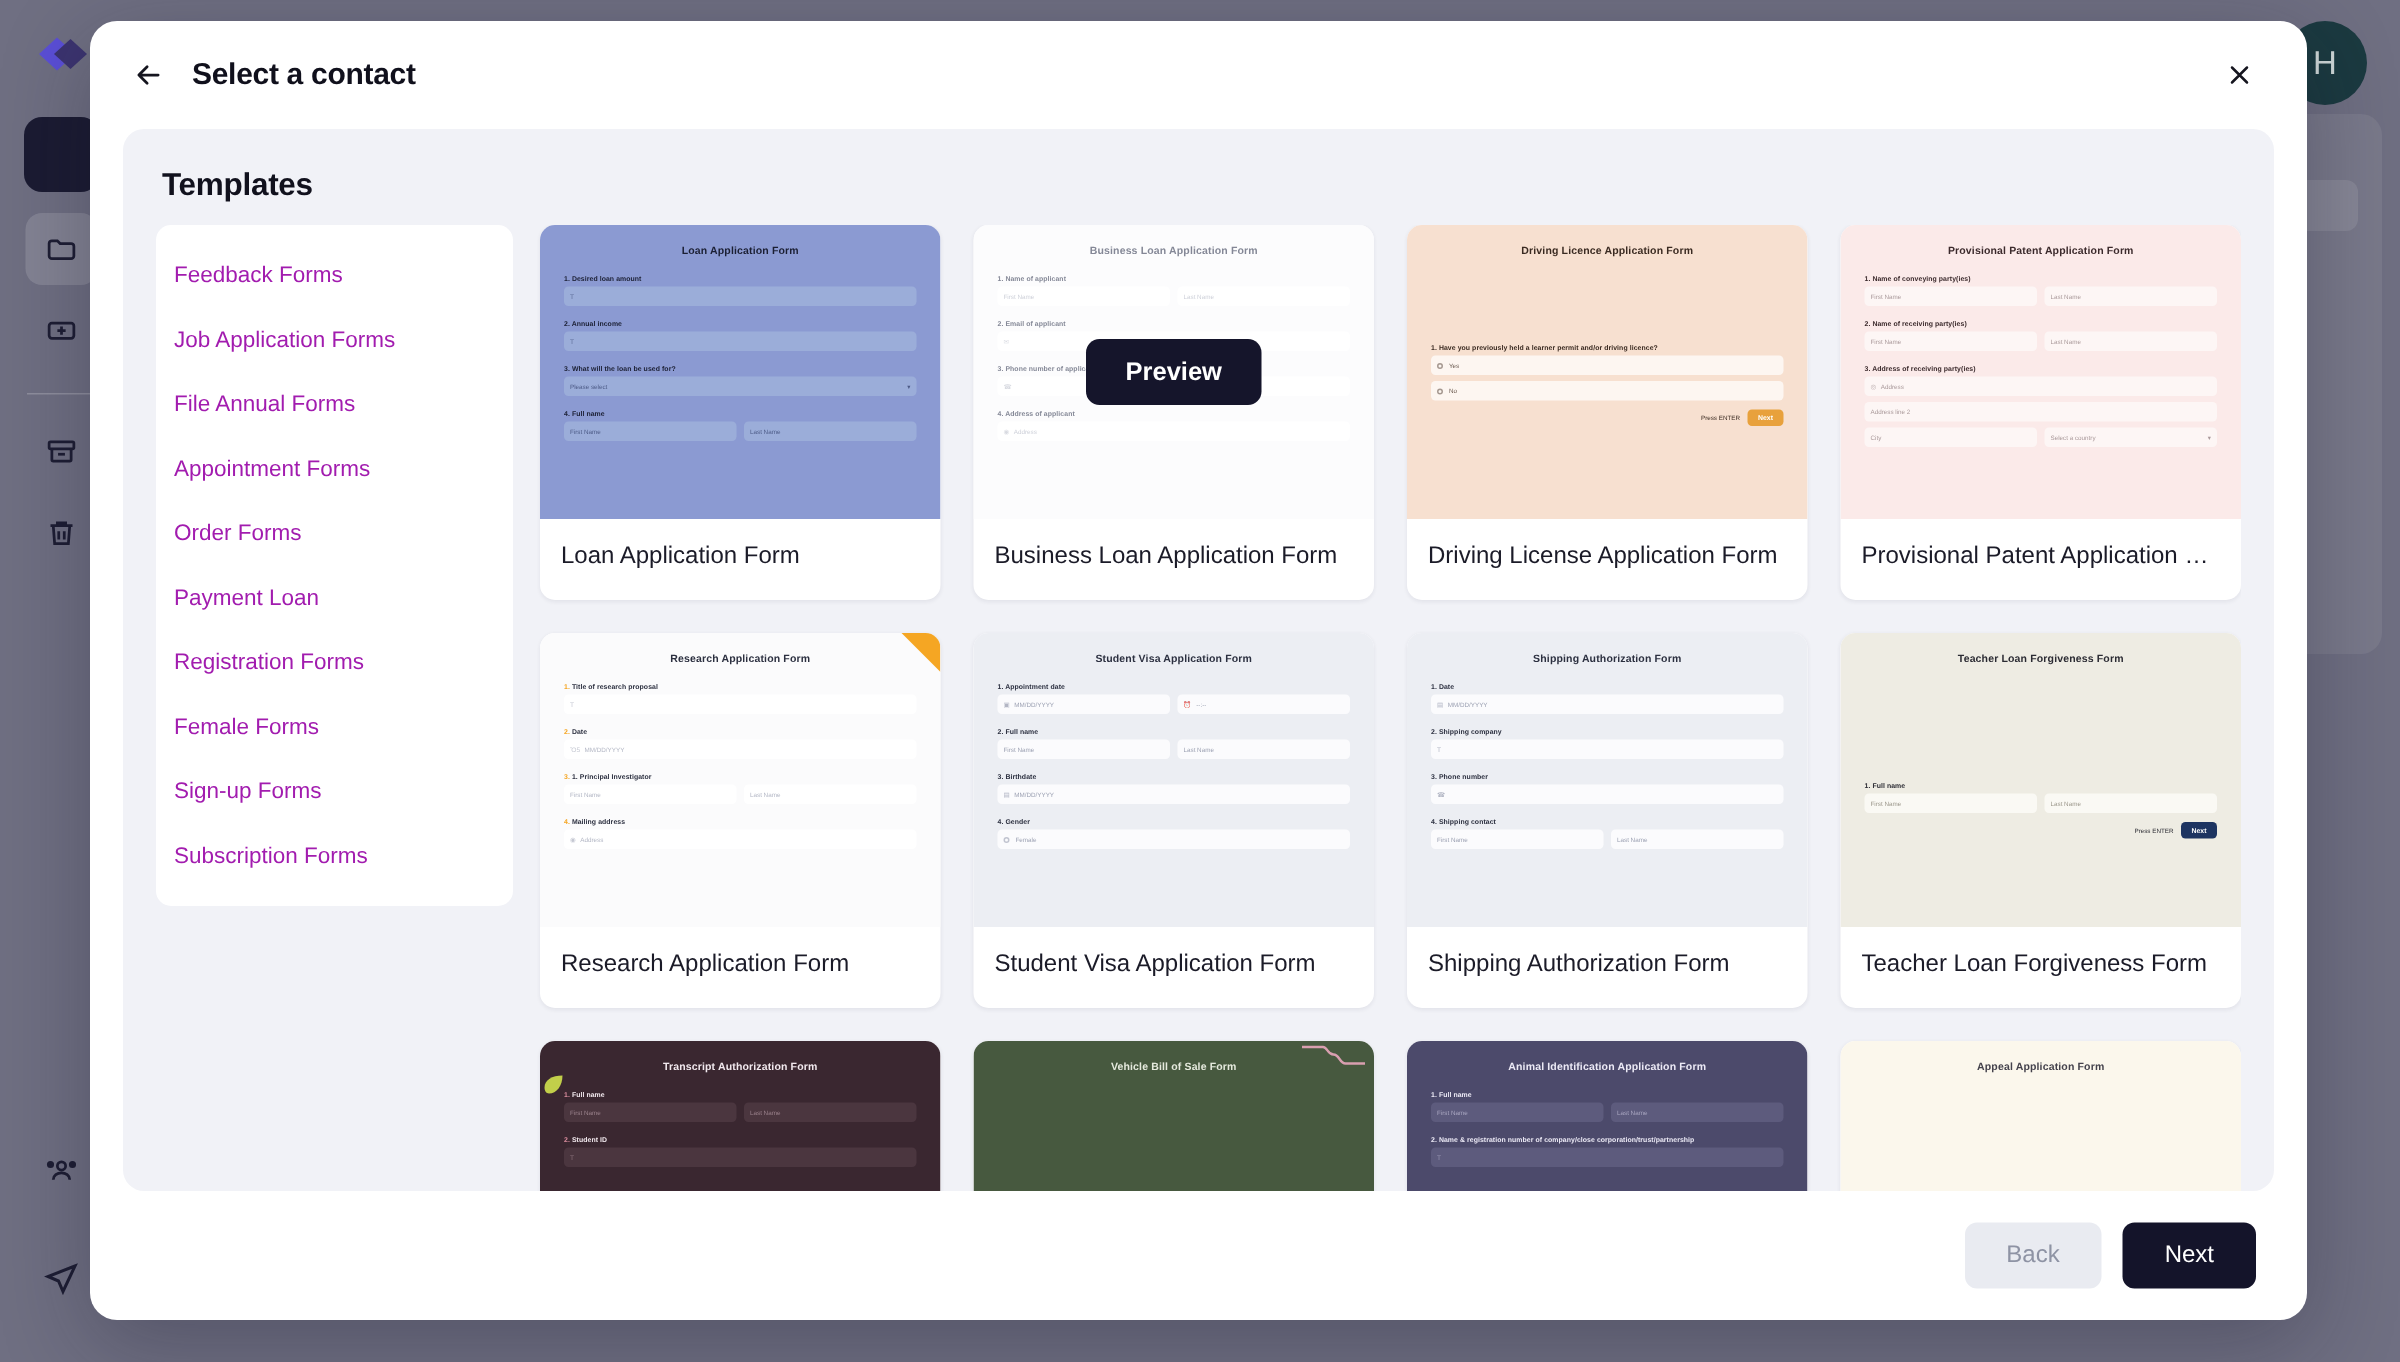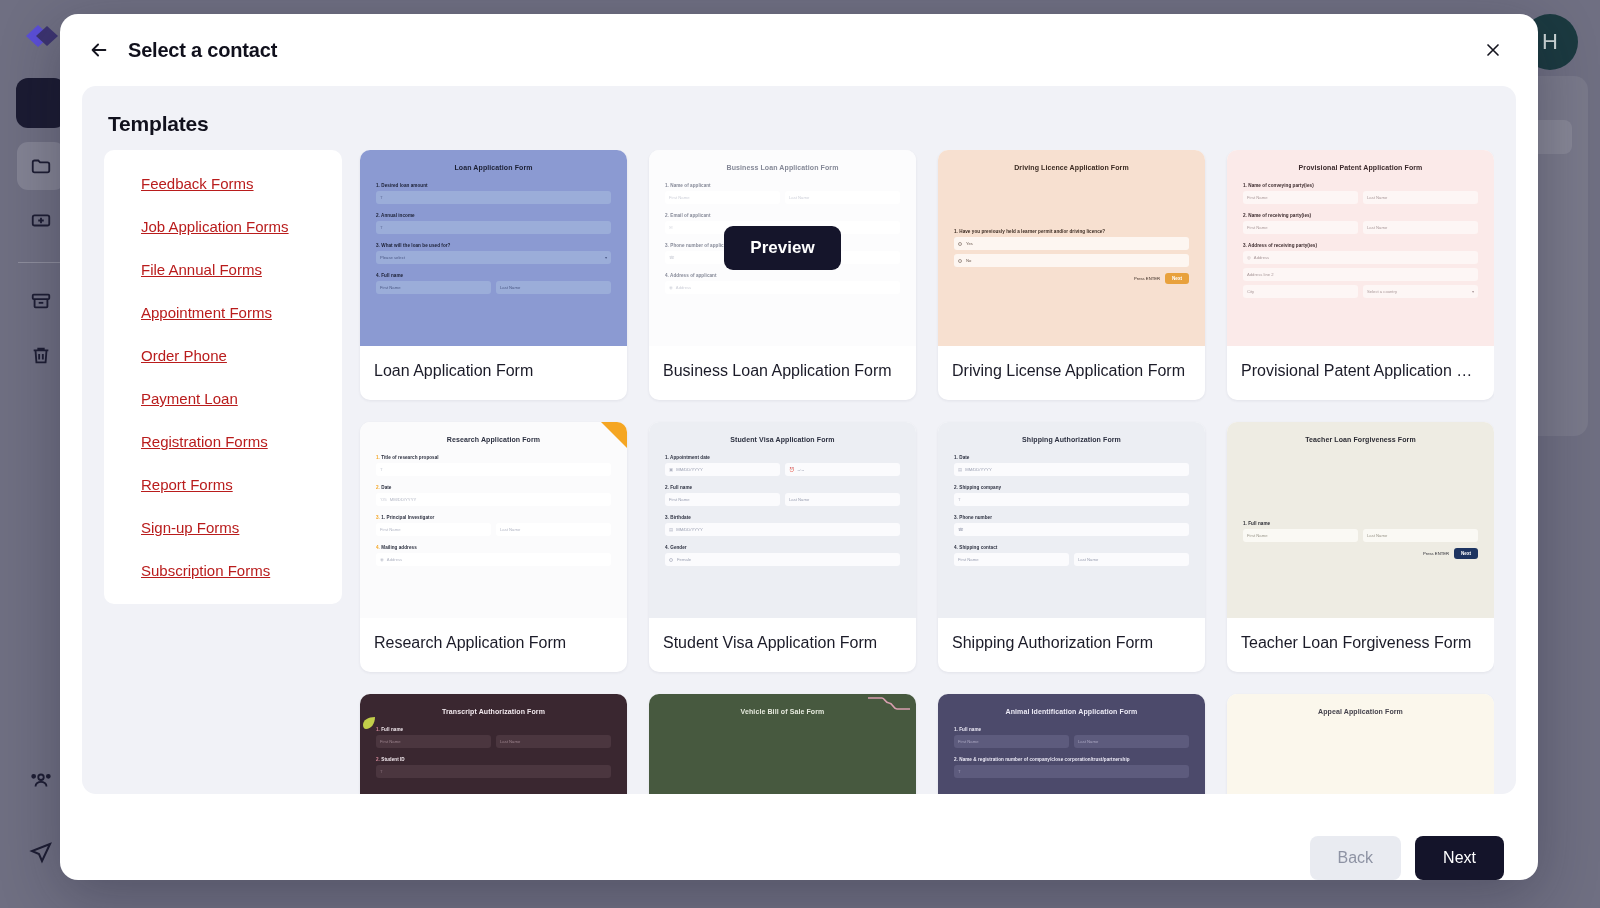--- a/index.html
+++ b/index.html
@@ -92,21 +92,21 @@
 
   .body-main { flex: 1; display: flex; gap: 0; padding: 0 22px 0 22px; overflow: hidden; }
 
   
   .cat-list {
     width: 238px; flex: 0 0 238px; background: #fff; border-radius: 10px;
     padding: 12px 0 12px 0; overflow: hidden; align-self: flex-start;
     max-height: 632px;
   }
   .cat-item {
-    padding: 13px 37px; font-size: 15px; color: #b91c1c; cursor: pointer; white-space: nowrap; text-decoration: underline;
+    padding: 13px 12px; font-size: 15px; color: #a21caf; cursor: pointer; white-space: nowrap;
   }
 
   
   .grid-wrap { flex: 1; overflow: hidden; padding-left: 18px; }
   .grid {
     display: grid; grid-template-columns: repeat(4, 1fr); gap: 22px 22px;
   }
   .card {
     background: #fff; border-radius: 10px; overflow: hidden; cursor: pointer;
     box-shadow: 0 1px 3px rgba(25,25,50,.07);
@@ -148,21 +148,21 @@
   .preview-overlay {
     position: absolute; inset: 0; display: flex; align-items: center; justify-content: center;
     background: rgba(255,255,255,.35);
   }
   .preview-btn {
     background: #15152b; color: #fff; font-size: 17px; font-weight: 700;
     padding: 12px 26px; border-radius: 9px; border: none; cursor: pointer;
   }
 
   .modal-foot {
-    height: 86px; flex: 0 0 86px; display: flex; align-items: flex-end;
+    height: 86px; flex: 0 0 86px; display: flex; align-items: center;
     justify-content: flex-end; padding: 0 34px; gap: 14px;
   }
   .btn {
     border: none; border-radius: 8px; font-size: 16px; cursor: pointer;
     font-family: "Liberation Sans", sans-serif; padding: 13px 28px;
   }
   .btn-back { background: #e9ebf1; color: #8e93a4; }
   .btn-next { background: #14142a; color: #ffffff; }
 </style>
 </head>
@@ -247,24 +247,24 @@
       <div class="section-title">Templates</div>
       <div class="sp"></div>
     </div>
 
     <div class="body-main">
       <div class="cat-list" id="cat-list">
           <div class="cat-item">Feedback Forms</div>
           <div class="cat-item">Job Application Forms</div>
           <div class="cat-item">File Annual Forms</div>
           <div class="cat-item">Appointment Forms</div>
-          <div class="cat-item">Order Phone</div>
+          <div class="cat-item">Order Forms</div>
           <div class="cat-item">Payment Loan</div>
           <div class="cat-item">Registration Forms</div>
-          <div class="cat-item">Report Forms</div>
+          <div class="cat-item">Female Forms</div>
           <div class="cat-item">Sign-up Forms</div>
           <div class="cat-item">Subscription Forms</div>
         </div>
       <div class="grid-wrap">
         <div class="grid" id="grid">
             <div class="card">
               <div class="thumb" style="background:#8b9ad2">
                 <div class="t-title" style="color:#1b1f33">Loan Application Form</div>
                 <div style="padding-top:0px">
                   <div class="fg">

